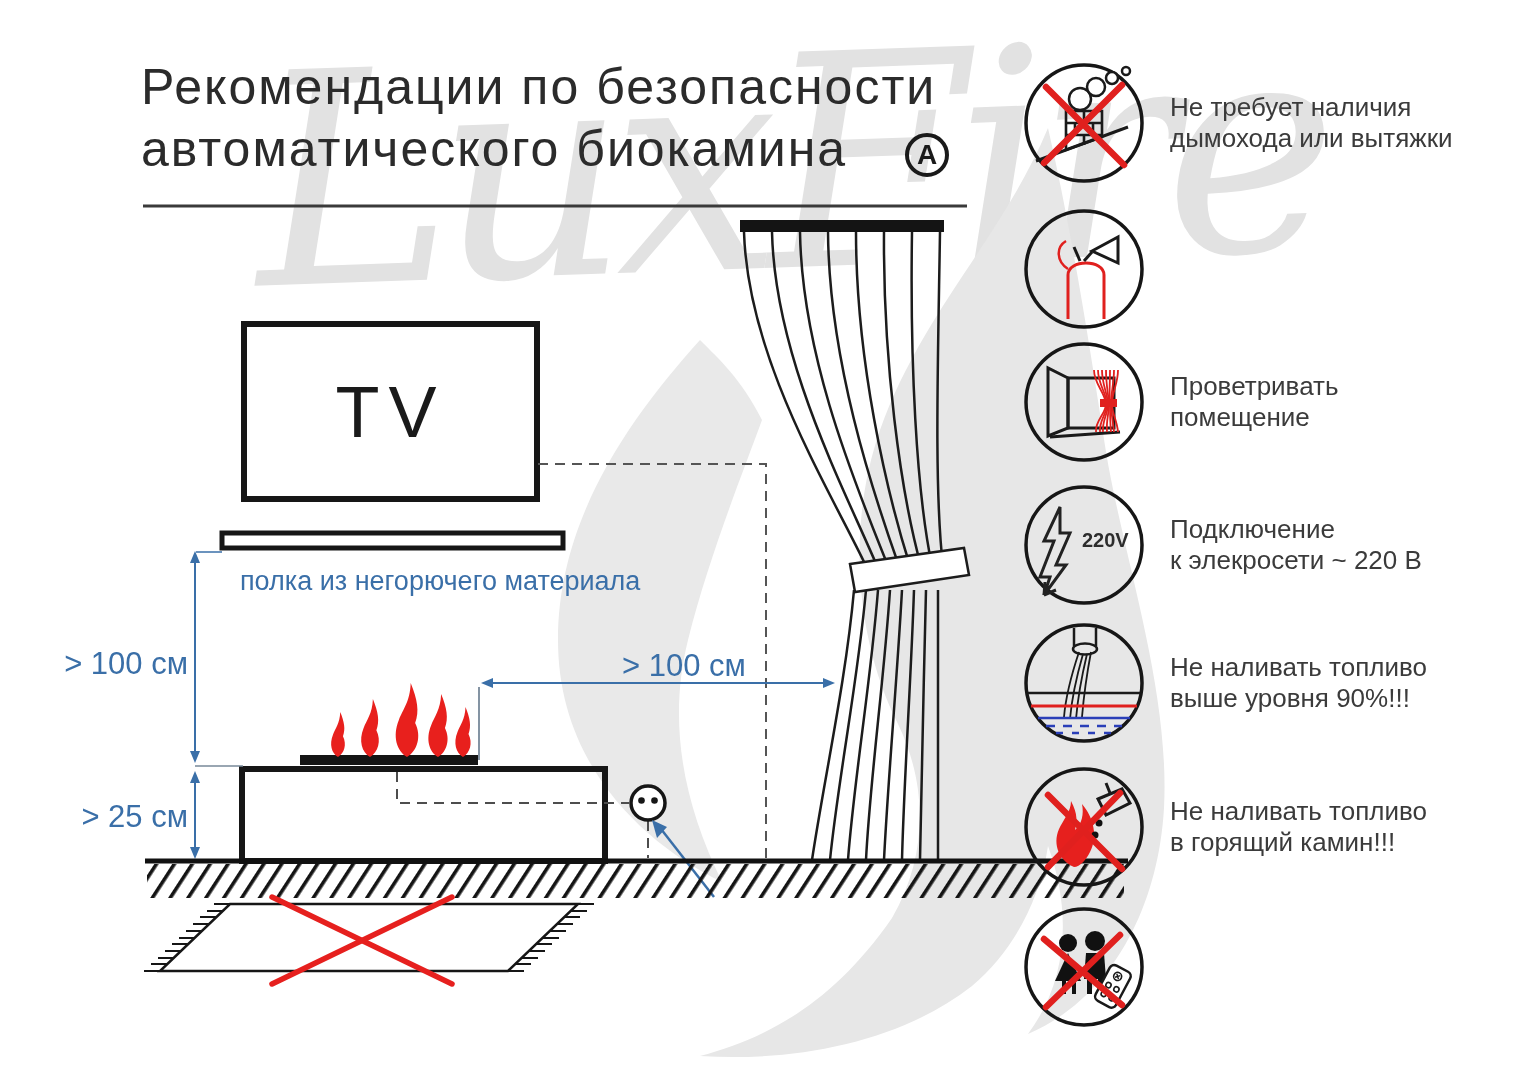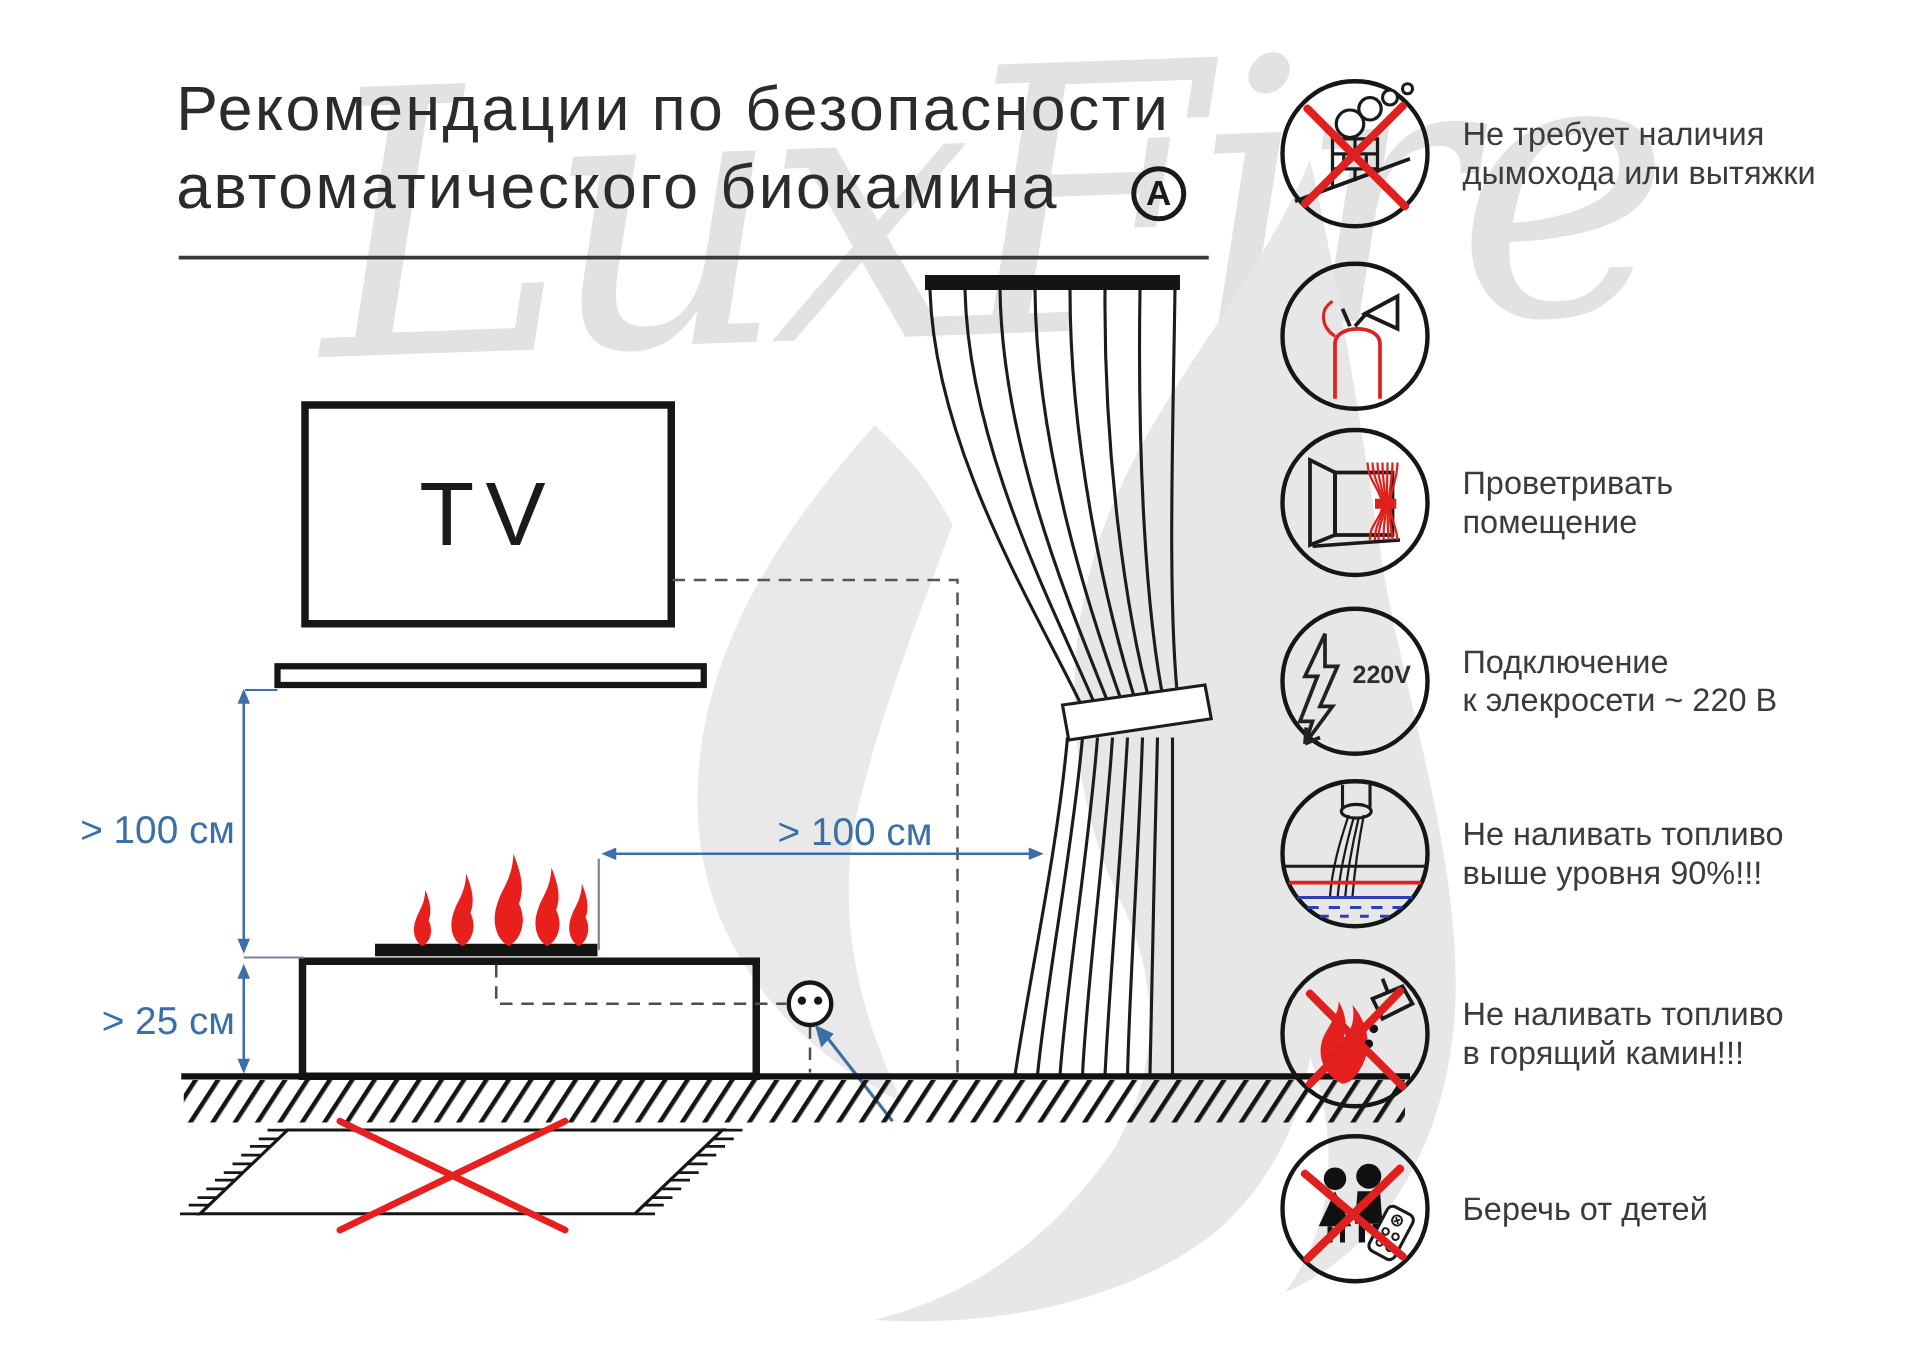--- a/index.html
+++ b/index.html
@@ -145,20 +145,21 @@
     </g>
   </svg>
 
   <div class="title l1">Рекомендации по безопасности</div>
   <div class="title l2">автоматического биокамина</div>
   <div class="marker">
     <span>A</span>
   </div>
 
   <div class="tv-label">TV</div>
+  <div class="blue shelf-label">полка из негорючего материала</div>
   <div class="blue dim1">&gt; 100 см</div>
   <div class="blue dim2">&gt; 25 см</div>
   <div class="blue dim3">&gt; 100 см</div>
 
   <div class="srow" style="top:61px">
     <svg class="sicon" viewBox="0 0 124 124">
       <circle cx="62" cy="62" r="58" fill="none" stroke="#161616" stroke-width="3.5"></circle>
       <line x1="14" y1="100" x2="106" y2="66" stroke="#1a1a1a" stroke-width="3"></line>
       <g stroke="#1a1a1a" stroke-width="2.6" fill="none">
         <path d="M44,50 L80,50 L80,76 L44,89 Z"></path>
@@ -291,16 +292,15 @@
         <circle cx="86" cy="82" r="2.6" fill="none" stroke="#1a1a1a" stroke-width="1.6"></circle>
         <circle cx="95" cy="82" r="2.6" fill="none" stroke="#1a1a1a" stroke-width="1.6"></circle>
         <circle cx="86" cy="92" r="2.6" fill="none" stroke="#1a1a1a" stroke-width="1.6"></circle>
         <circle cx="95" cy="92" r="2.6" fill="none" stroke="#1a1a1a" stroke-width="1.6"></circle>
       </g>
       <g stroke="#e0201e" stroke-width="6.5" stroke-linecap="round">
         <line x1="22" y1="34" x2="100" y2="100"></line>
           <line x1="98" y1="30" x2="24" y2="102"></line>
       </g>
     </svg>
-    <div class="stext">Беречь от детей</div>
   </div>
 
 </div>
 
 </body></html>

